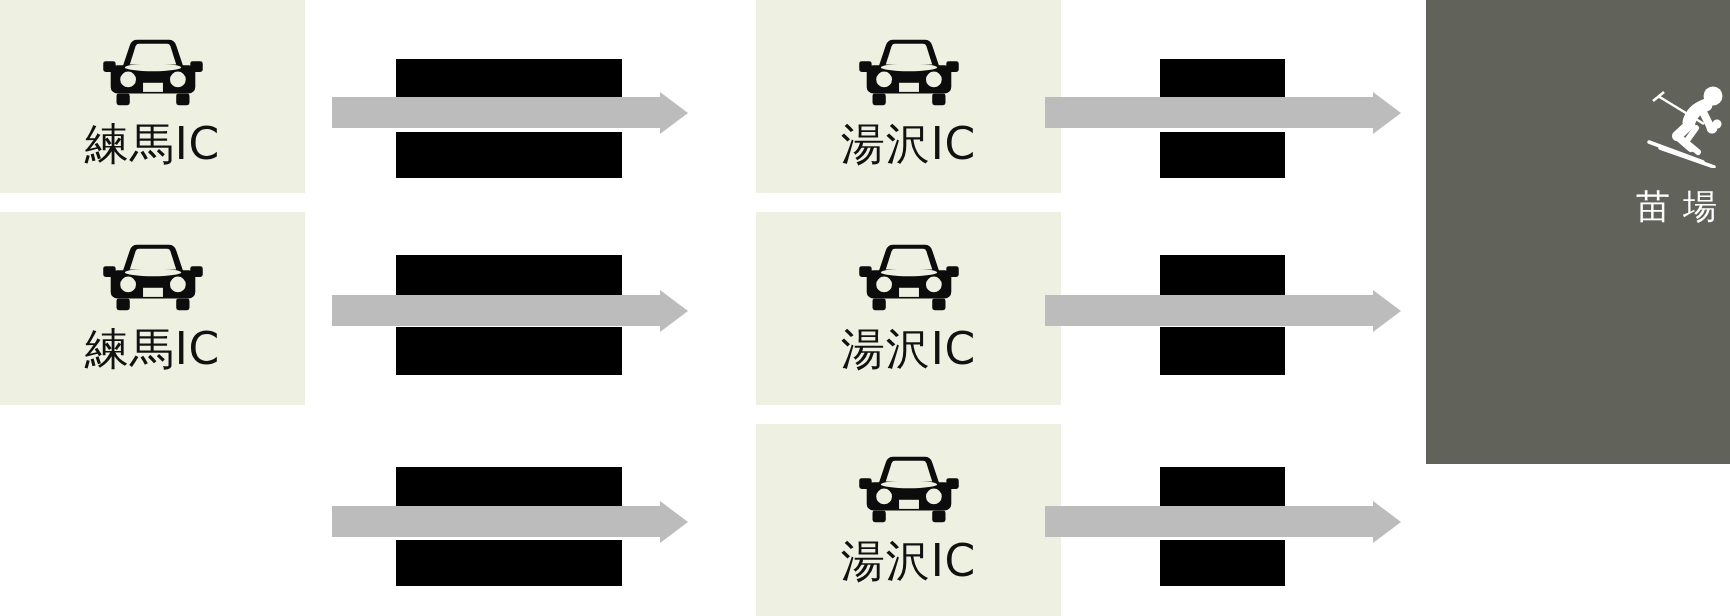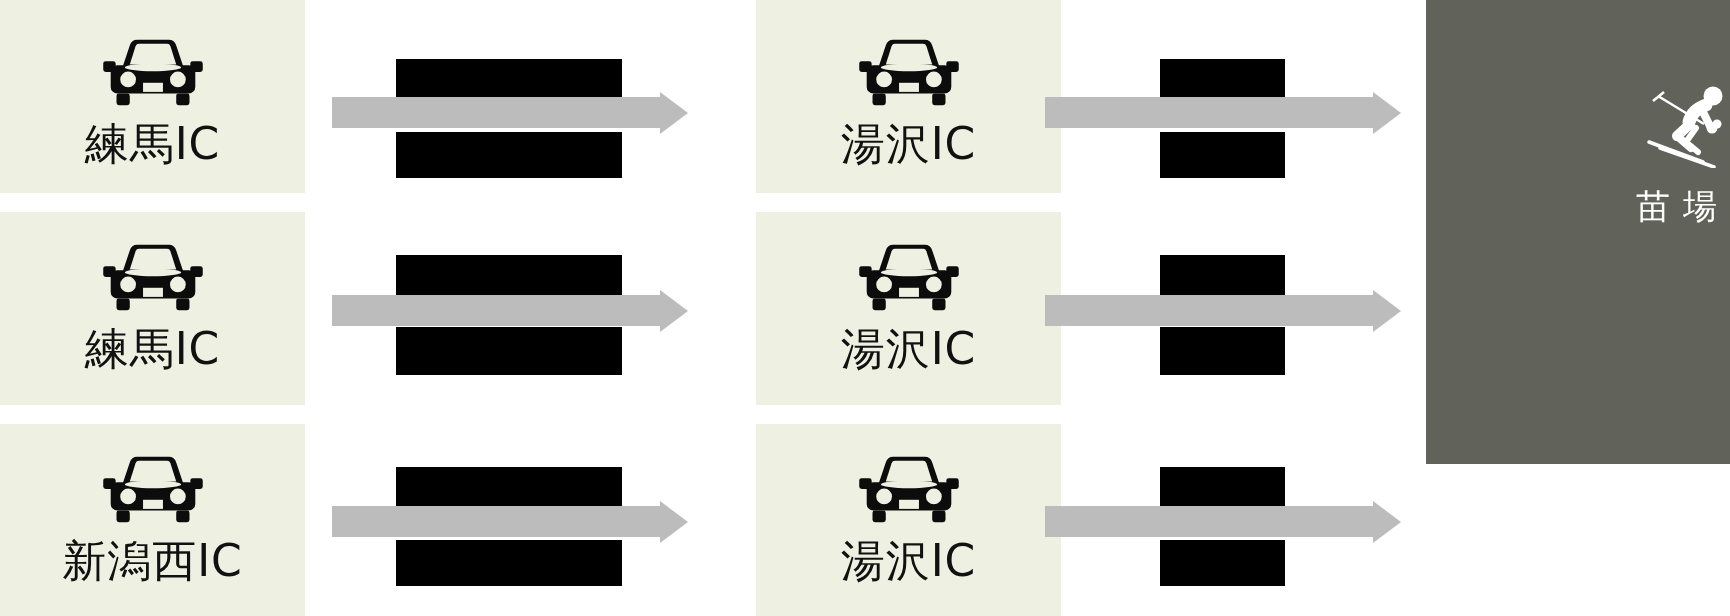--- a/index.html
+++ b/index.html
@@ -131,26 +131,20 @@
           <use href="#car-symbol"></use>
         </svg>
       <div class="station-label">湯沢IC</div>
     </div>
     <div class="box box-top seg2-x"></div>
     <div class="arrow a2"></div>
     <div class="box box-bottom seg2-x"></div>
   </div>
 
   <div class="row r2">
-    <div class="station origin">
-      <svg class="car-svg">
-          <use href="#car-symbol"></use>
-        </svg>
-      <div class="station-label">新潟西IC</div>
-    </div>
     <div class="box box-top seg1-x"></div>
     <div class="arrow a1"></div>
     <div class="box box-bottom seg1-x"></div>
     <div class="station via">
       <svg class="car-svg">
           <use href="#car-symbol"></use>
         </svg>
       <div class="station-label">湯沢IC</div>
     </div>
     <div class="box box-top seg2-x"></div>

